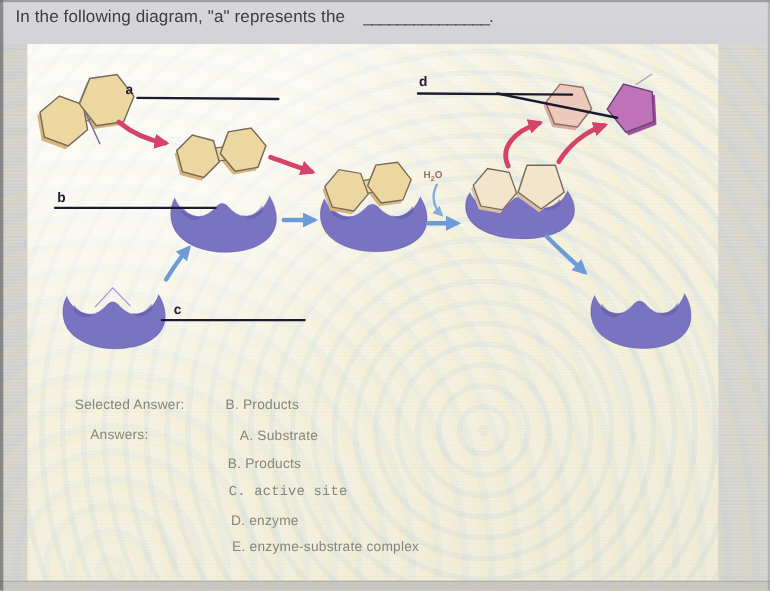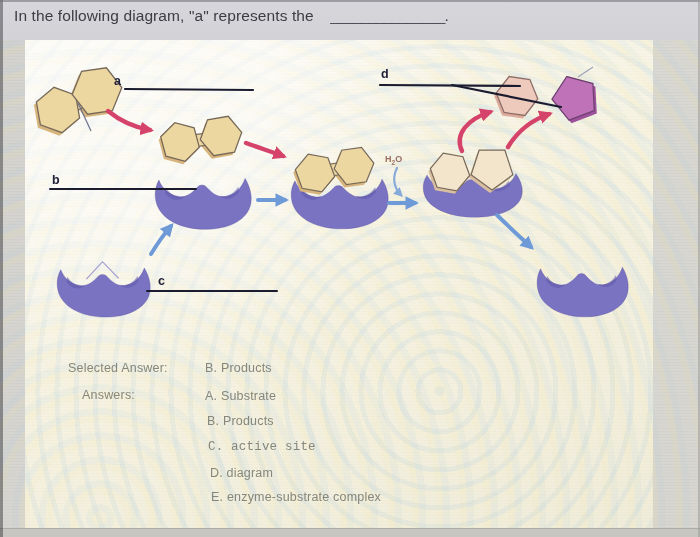--- a/index.html
+++ b/index.html
@@ -137,23 +137,23 @@
 
   <span class="dlabel" style="left:114px;top:74px;">a</span>
   <span class="dlabel" style="left:52px;top:173px;">b</span>
   <span class="dlabel" style="left:158px;top:274px;">c</span>
   <span class="dlabel" style="left:381px;top:67px;">d</span>
   <span class="water"><span>H</span><sub>2</sub><span>O</span></span>
 
   <div class="ans" style="left:68px;top:361px;">Selected Answer:</div>
   <div class="ans" style="left:205px;top:361px;">B. Products</div>
   <div class="ans" style="left:63px;top:388px;margin-left:19px;">Answers:</div>
-  <div class="ans" style="left:205px;top:389px;text-align:center;">A. Substrate</div>
+  <div class="ans" style="left:218px;top:389px;text-align:center;">A. Substrate</div>
   <div class="ans" style="left:207px;top:414px;">B. Products</div>
   <div class="ans" style="left:208px;top:440px;font-family:Liberation Mono, monospace;">C. active site</div>
-  <div class="ans" style="left:210px;top:466px;">D. diagram</div>
+  <div class="ans" style="left:210px;top:466px;">D. enzyme</div>
   <div class="ans" style="left:211px;top:490px;">E. enzyme-substrate complex</div>
 
   <div class="bottom-strip"></div>
   <div class="edge-left"></div>
   <div class="edge-top"></div>
   <div class="edge-right"></div>
 </div>
 
 </body></html>

